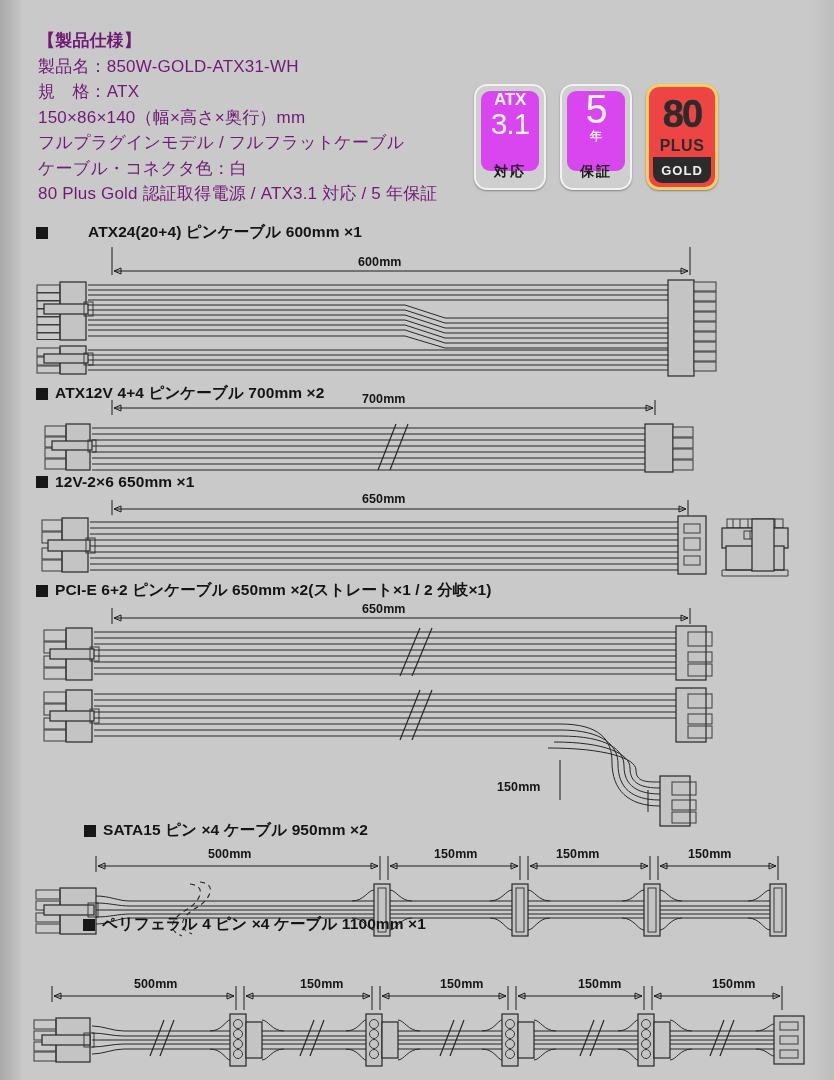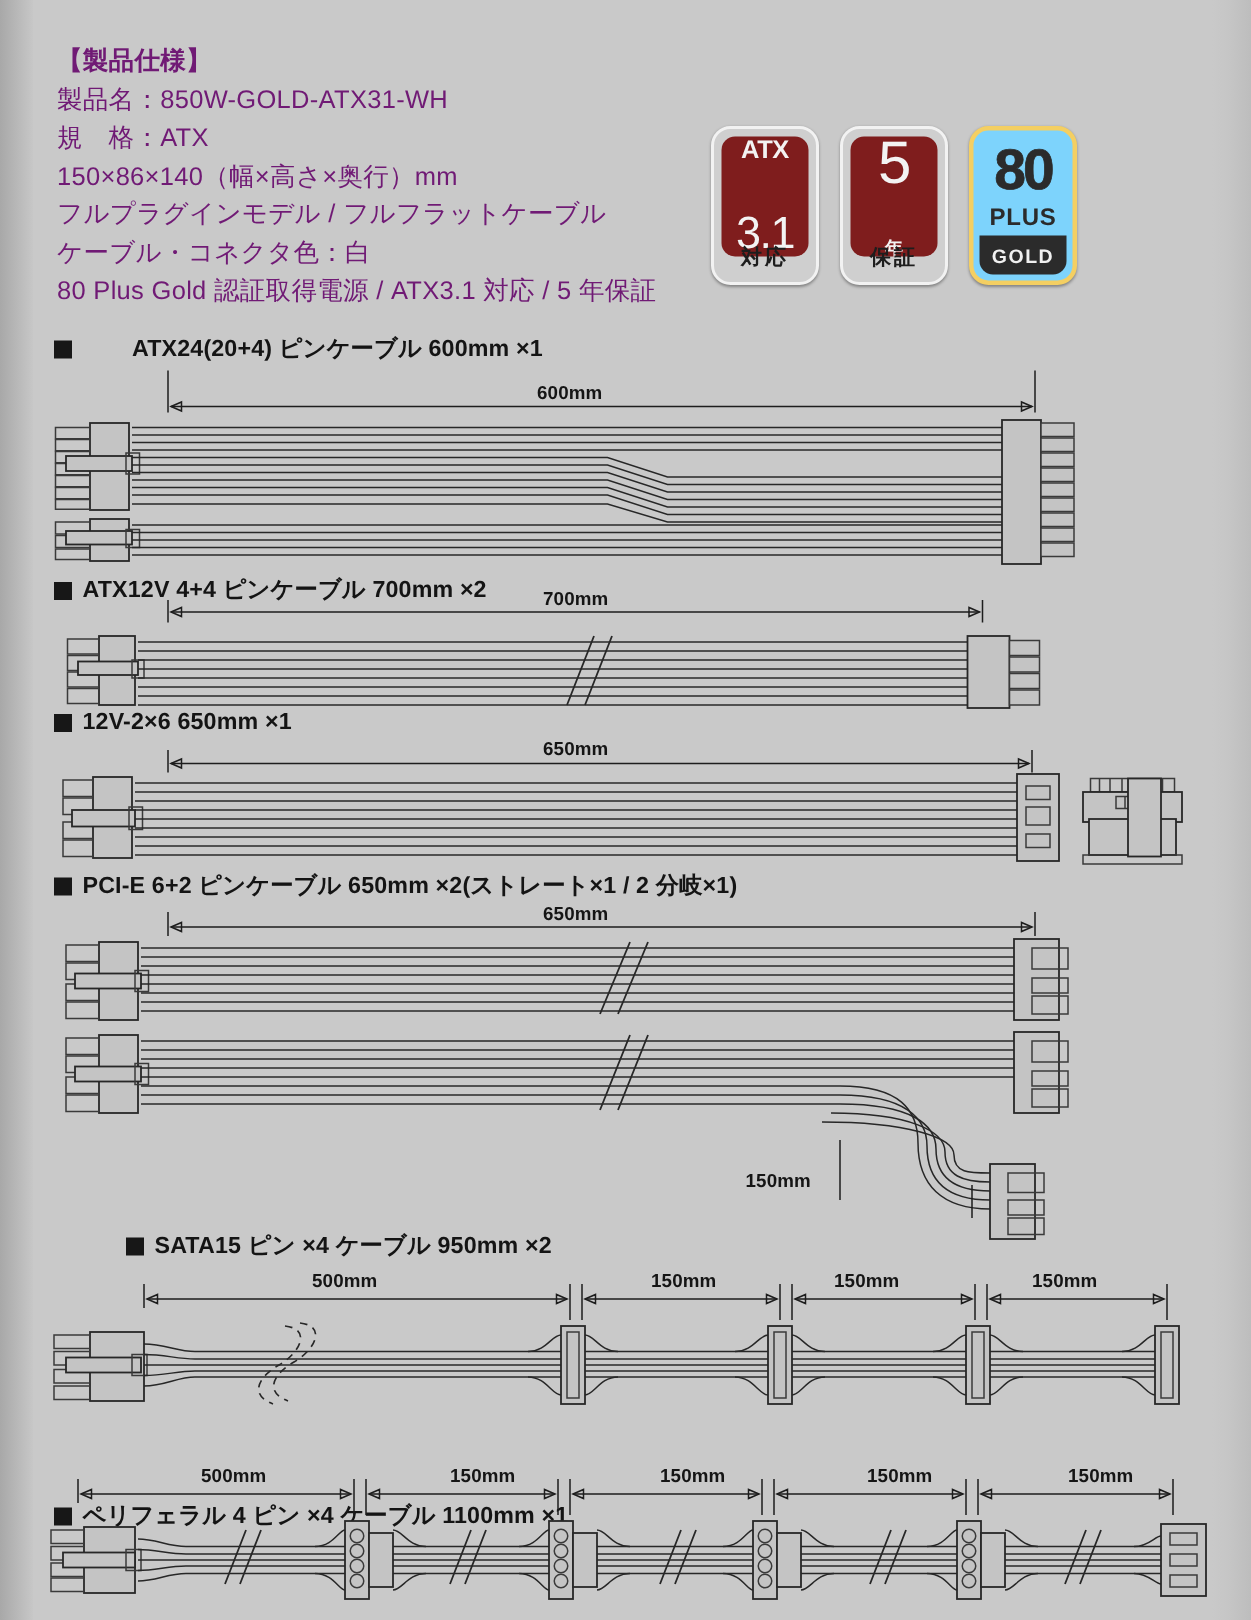--- a/index.html
+++ b/index.html
@@ -73,27 +73,27 @@
     border-radius: 13px;
     background: #cfcfcf;
     border: 2.5px solid #f2f2f2;
     box-sizing: border-box;
     box-shadow: 0 1px 2px rgba(0,0,0,.35);
   }
   .badge-inner {
     position: absolute;
     left: 5px; right: 5px; top: 5px;
     height: 80px;
-    background: #7f1d1d;
+    background: #d946ef;
     border-radius: 9px;
     color: #f3f3f3;
     display: flex;
     flex-direction: column;
     align-items: center;
-    justify-content: space-between;
+    justify-content: flex-start;
     line-height: 1;
   }
   .badge-top {
     font-size: 17px;
     font-weight: 700;
     letter-spacing: -0.3px;
   }
   .badge-big {
     font-size: 30px;
     font-weight: 400;
@@ -112,21 +112,21 @@
     bottom: 7px;
     text-align: center;
     font-size: 14px;
     font-weight: 700;
     letter-spacing: 2px;
     color: #1d1d1d;
     margin-top: 31px;
   }
   
   .badge.gold {
-    background: #7dd3fc;
+    background: #ef4444;
     border: 3px solid #f4cf62;
   }
   .badge.gold .gold-num {
     position: absolute;
     left: 0; right: 0;
     top: 8px;
     text-align: center;
     font-size: 38px;
     font-weight: 700;
     color: #2b2b2b;
@@ -549,21 +549,21 @@
       <path d="M352,901 C364,901 368,890 374,890 M352,918 C364,918 368,930 374,930"></path>
       <path d="M390,890 C396,890 400,901 412,901 M390,930 C396,930 400,918 412,918"></path>
       <path d="M490,901 C502,901 506,890 512,890 M490,918 C502,918 506,930 512,930"></path>
       <path d="M528,890 C534,890 538,901 550,901 M528,930 C534,930 538,918 550,918"></path>
       <path d="M622,901 C634,901 638,890 644,890 M622,918 C634,918 638,930 644,930"></path>
       <path d="M660,890 C666,890 670,901 682,901 M660,930 C666,930 670,918 682,918"></path>
       <path d="M748,901 C760,901 764,890 770,890 M748,918 C760,918 764,930 770,930"></path>
     </g>
   </svg>
 
-  <div class="sect-title" style="left:36px; top:1000px;">
+  <div class="sect-title" style="left:36px; top:914px;padding-left:47px;">
     <span class="bullet"></span>
     <span>ペリフェラル 4 ピン ×4 ケーブル 1100mm ×1</span>
   </div>
   <div class="dim-label" style="left:134px; top:977px;">500mm</div>
   <div class="dim-label" style="left:300px; top:977px;">150mm</div>
   <div class="dim-label" style="left:440px; top:977px;">150mm</div>
   <div class="dim-label" style="left:578px; top:977px;">150mm</div>
   <div class="dim-label" style="left:712px; top:977px;">150mm</div>
 
   <svg width="834" height="1080">

